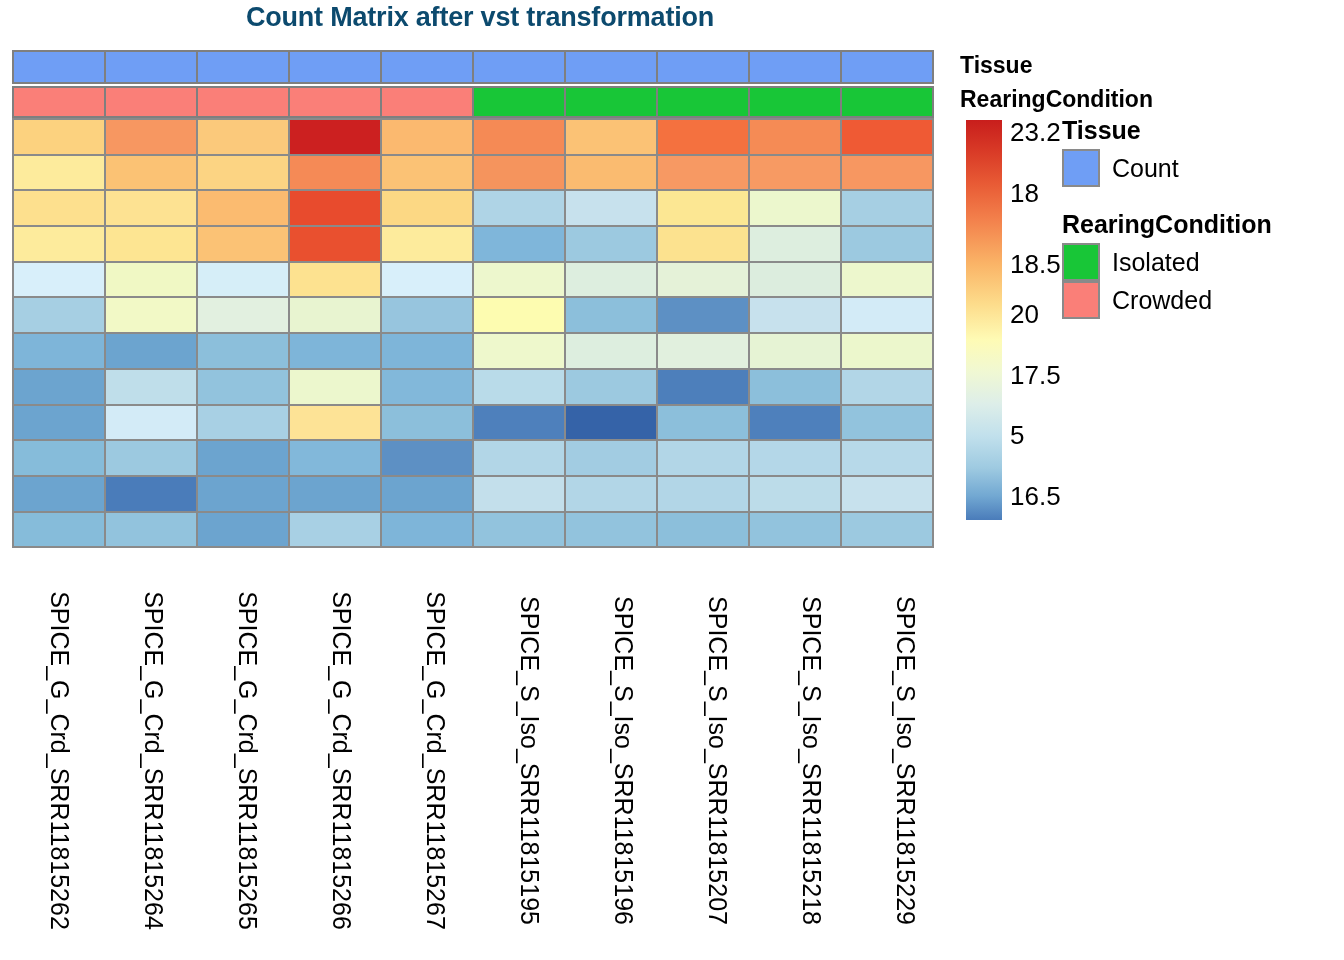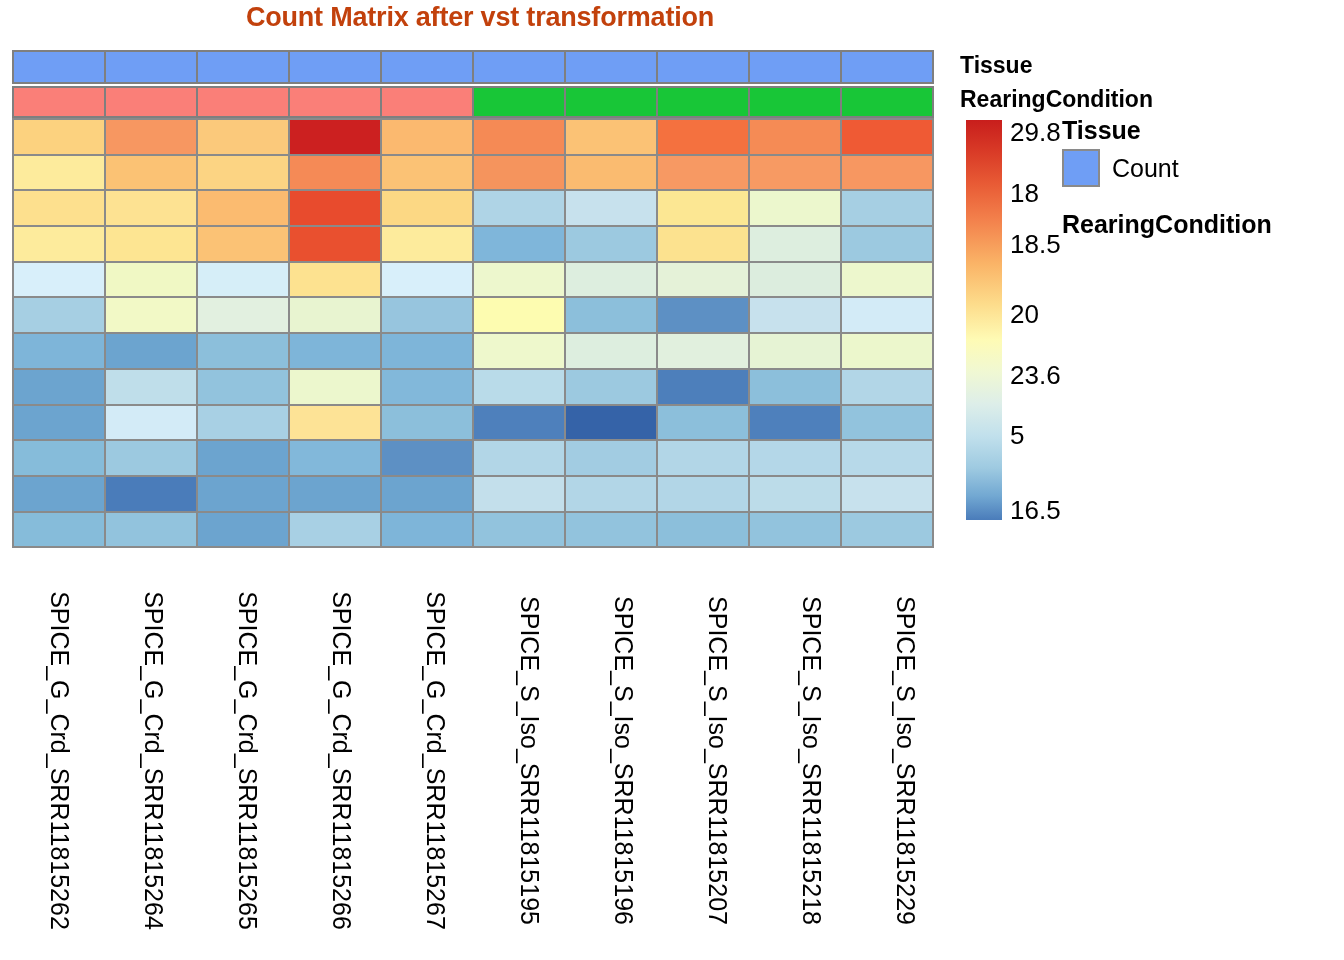--- a/index.html
+++ b/index.html
@@ -8,21 +8,21 @@
     background:#ffffff;
     font-family:"Liberation Sans", sans-serif;
     overflow:hidden;
     position:relative;
   }
   #root{position:absolute;left:0;top:0;width:1344px;height:960px;}
 
   .title{
     position:absolute;left:0;top:2px;width:960px;
     text-align:center;
-    font-size:27px;font-weight:bold;color:#c2410c;
+    font-size:27px;font-weight:bold;color:#0c4a6e;
     letter-spacing:-0.2px;
   }
 
   
   .anno-row{position:absolute;display:flex;}
   .anno-cell{
     box-sizing:border-box;
     border:2px solid #7f7f7f;
     margin-right:-2px;
   }
@@ -314,37 +314,47 @@
         <div class="collabel">SPICE_S_Iso_SRR11815218</div>
       </div>
       <div class="collabel-wrap" style="left: 846px;">
         <div class="collabel">SPICE_S_Iso_SRR11815229</div>
       </div>
     </div>
 
   <div class="cbar-wrap">
     <div class="cbar" id="cbar-gradient"></div>
     <div id="cbar-ticks">
-        <div class="cbar-tick" style="top: -0.878788px;">29.8</div>
+        <div class="cbar-tick" style="top: -0.878788px;">23.2</div>
         <div class="cbar-tick" style="top: 59.7273px;">18</div>
-        <div class="cbar-tick" style="top: 111px;">18.5</div>
+        <div class="cbar-tick" style="top: 131px;">18.5</div>
         <div class="cbar-tick" style="top: 180.939px;">20</div>
-        <div class="cbar-tick" style="top: 241.545px;">23.6</div>
+        <div class="cbar-tick" style="top: 241.545px;">17.5</div>
         <div class="cbar-tick" style="top: 302.152px;">5</div>
-        <div class="cbar-tick" style="top: 362.758px; margin-top: 14px;">16.5</div>
+        <div class="cbar-tick" style="top: 362.758px;">16.5</div>
       </div>
   </div>
 
   <div class="legend" style="left:1062px;top:118px;">
     <div class="legend-title">Tissue</div>
     <div id="legend-tissue-items">
         <div class="legend-item">
           <div class="legend-swatch" style="background: rgb(111, 158, 245);"></div>
           <div class="legend-text">Count</div>
         </div>
       </div>
   </div>
 
   <div class="legend" style="left:1062px;top:212px;">
     <div class="legend-title">RearingCondition</div>
+    <div id="legend-rearing-items">
+        <div class="legend-item">
+          <div class="legend-swatch" style="background: rgb(24, 198, 55);"></div>
+          <div class="legend-text">Isolated</div>
+        </div>
+        <div class="legend-item">
+          <div class="legend-swatch" style="background: rgb(250, 127, 120);"></div>
+          <div class="legend-text">Crowded</div>
+        </div>
+      </div>
   </div>
 
 </div>
 
 </body></html>

